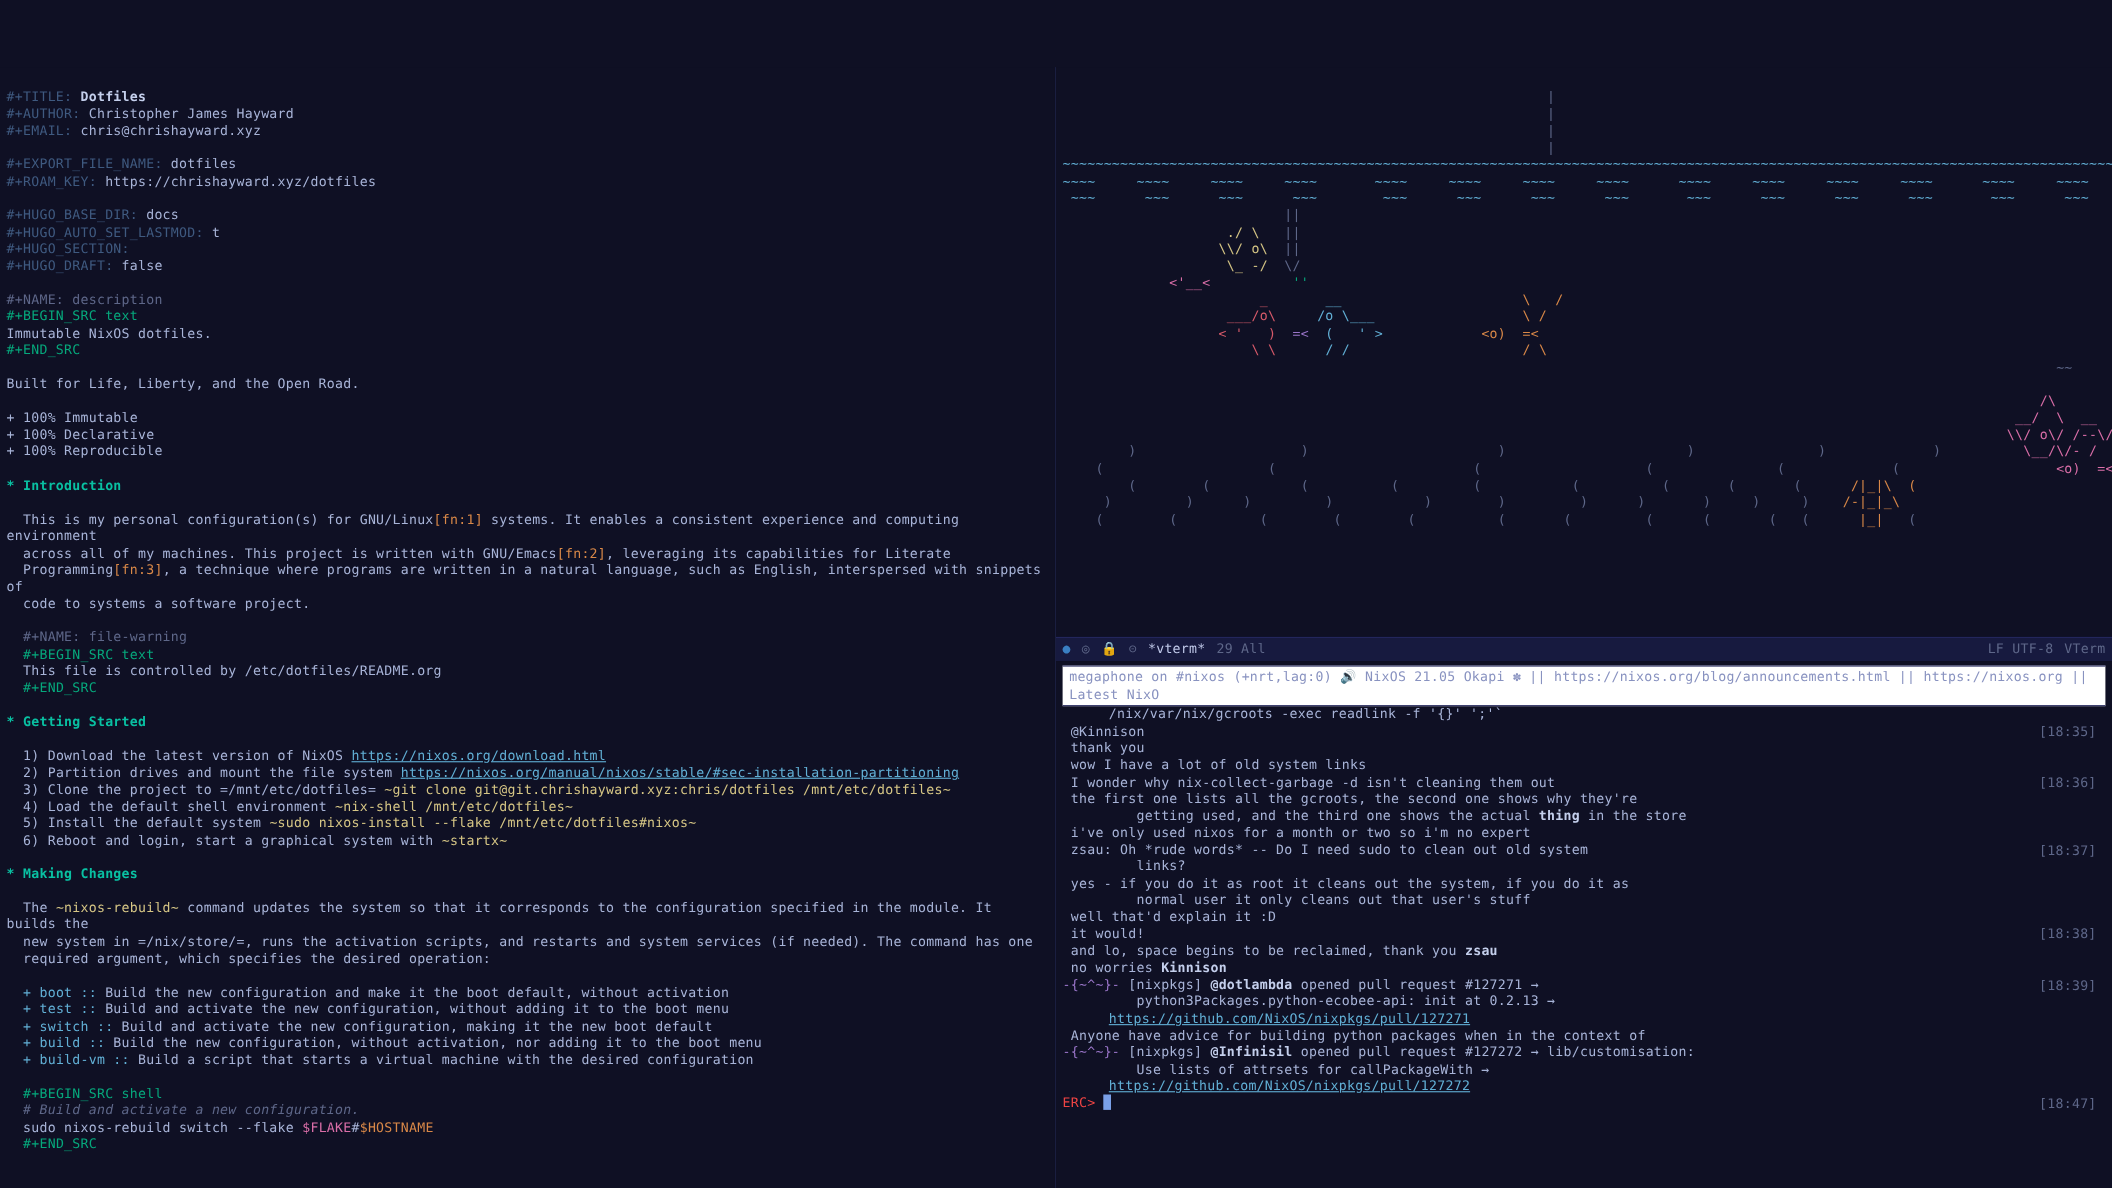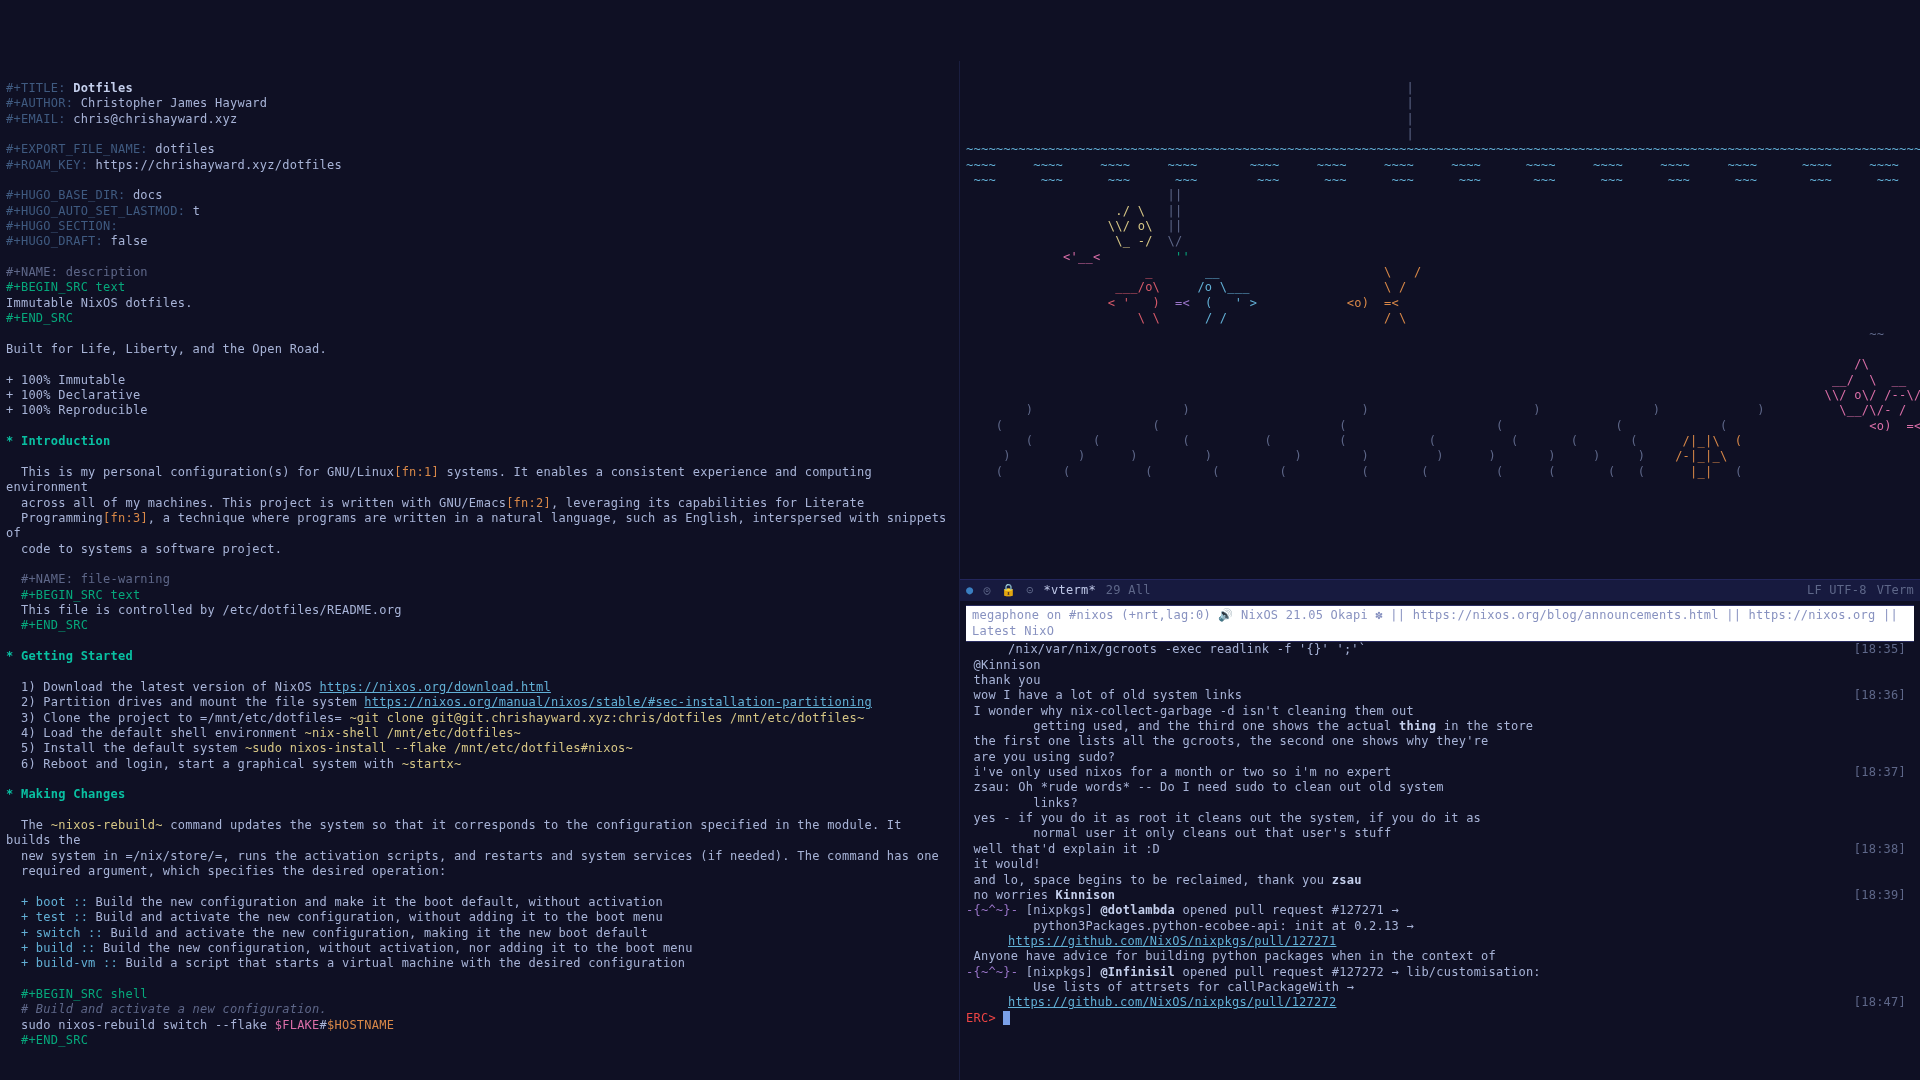--- a/index.html
+++ b/index.html
@@ -60,21 +60,21 @@
   .code { color: var(--yellow); margin-top: 48px; }
   .cmt { color: var(--dim); font-style: italic; }
   .env { color: var(--pink); }
   .env2{ color: var(--orange); }
   .nick-g { color: var(--green); }
   .nick-b { color: var(--cyan); }
   .nick-p { color: var(--purple); }
   .nick-o { color: var(--orange); }
   .ts { color: var(--dim); float:right; margin-right:4px; }
   .ircline { white-space: pre-wrap; display:block; padding-right:60px; position:relative;}
-  .ircline .ts { position:absolute; right:4px; top:0;margin-left:34px;}
+  .ircline .ts { position:absolute; right:4px; top:16px;margin-left:34px;}
   .erc-prompt { color:#ef4444; }
   .cursor { display:inline-block; width:7px; height:14px; background:#7aa0e8; vertical-align:text-bottom; }
   .hdrline { background:#ffffff; color:#8892c0; padding:2px 6px; font-size:12px; border-top:1px solid #2a2d60; border-bottom:1px solid #2a2d60;}
   .wrap { white-space: pre-wrap; }
 </style>
 </head>
 <body>
 
 
 
@@ -194,23 +194,22 @@
 
     
     <div class="buf" style="white-space:normal;">
       <div class="hdrline"><span>megaphone on #nixos (+nrt,lag:0) </span><span>🔊</span><span> NixOS 21.05 Okapi </span><span>✽</span><span> || https://nixos.org/blog/announcements.html || https://nixos.org || Latest NixO</span></div>
       <div class="ircline"><span style="padding-left:42px">/nix/var/nix/gcroots -exec readlink -f '{}' ';'`</span><span class="ts">[18:35]</span></div>
       <div id="erc-lines">
           <div class="ircline"><span class="nick-b"><zsau></zsau></span><span> @Kinnison</span></div>
           <div class="ircline"><span class="nick-g"><kinnison></kinnison></span><span> thank you</span></div>
           <div class="ircline"><span class="nick-g"><kinnison></kinnison></span><span> wow I have a lot of old system links</span><span class="ts">[18:36]</span></div>
           <div class="ircline"><span class="nick-g"><kinnison></kinnison></span><span> I wonder why nix-collect-garbage -d isn't cleaning them out</span></div>
+          <div class="ircline"><span class="nick-b"><zsau></zsau></span><span> the first one lists all the gcroots, the second one shows why they're</span></div>
           <div class="ircline"><span>         getting used, and the third one shows the actual <span class="title-t">thing</span> in the store</span></div>
-          <div class="ircline"><span class="nick-b"><zsau></zsau></span><span> the first one lists all the gcroots, the second one shows why they're</span></div>
-          <div class="ircline"><span class="nick-b"><zsau></zsau></span><span> are you using sudo?</span></div>
           <div class="ircline"><span class="nick-b"><zsau></zsau></span><span> i've only used nixos for a month or two so i'm no expert</span><span class="ts">[18:37]</span></div>
           <div class="ircline"><span class="nick-g"><kinnison></kinnison></span><span> zsau: Oh *rude words* -- Do I need sudo to clean out old system</span></div>
           <div class="ircline"><span>         links?</span></div>
           <div class="ircline"><span class="nick-b"><zsau></zsau></span><span> yes - if you do it as root it cleans out the system, if you do it as</span></div>
           <div class="ircline"><span>         normal user it only cleans out that user's stuff</span></div>
           <div class="ircline"><span class="nick-g"><kinnison></kinnison></span><span> well that'd explain it :D</span><span class="ts">[18:38]</span></div>
           <div class="ircline"><span class="nick-b"><zsau></zsau></span><span> it would!</span></div>
           <div class="ircline"><span class="nick-g"><kinnison></kinnison></span><span> and lo, space begins to be reclaimed, thank you <span class="title-t">zsau</span></span></div>
           <div class="ircline"><span class="nick-b"><zsau></zsau></span><span> no worries <span class="title-t">Kinnison</span></span><span class="ts">[18:39]</span></div>
           <div class="ircline"><span class="nick-p">-{~^~}-</span><span> [nixpkgs] <span class="title-t">@dotlambda</span> opened pull request #127271 →</span></div>

